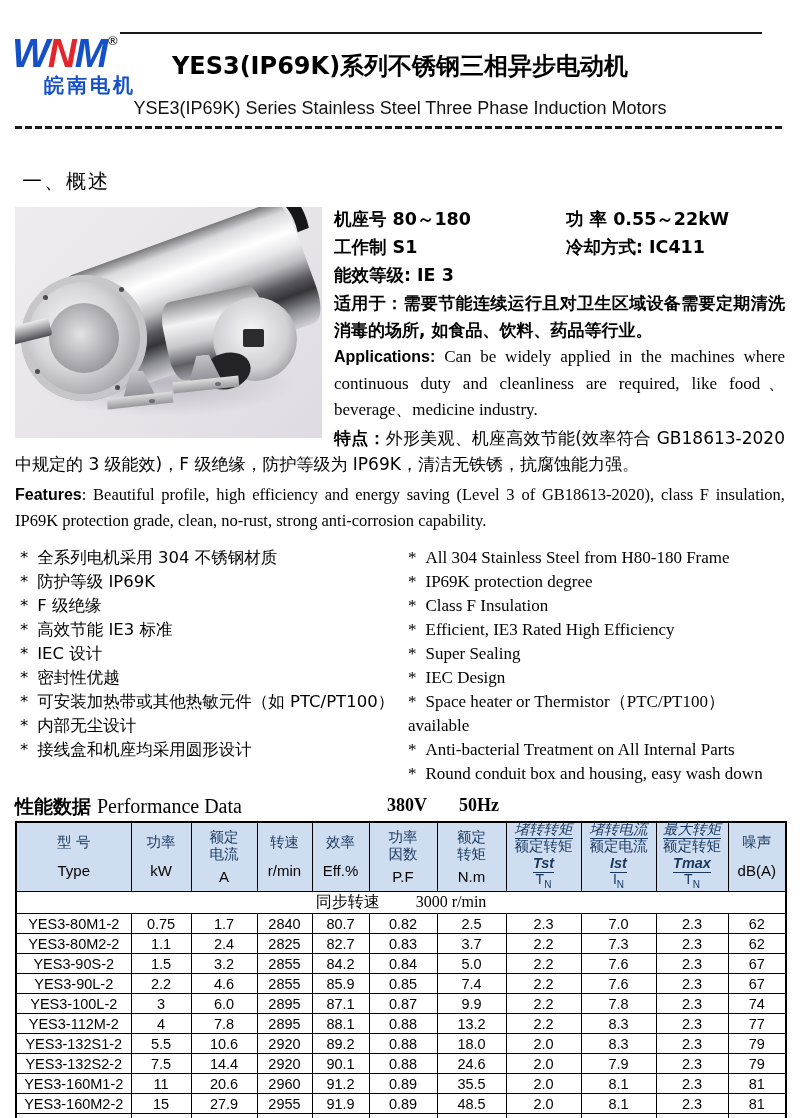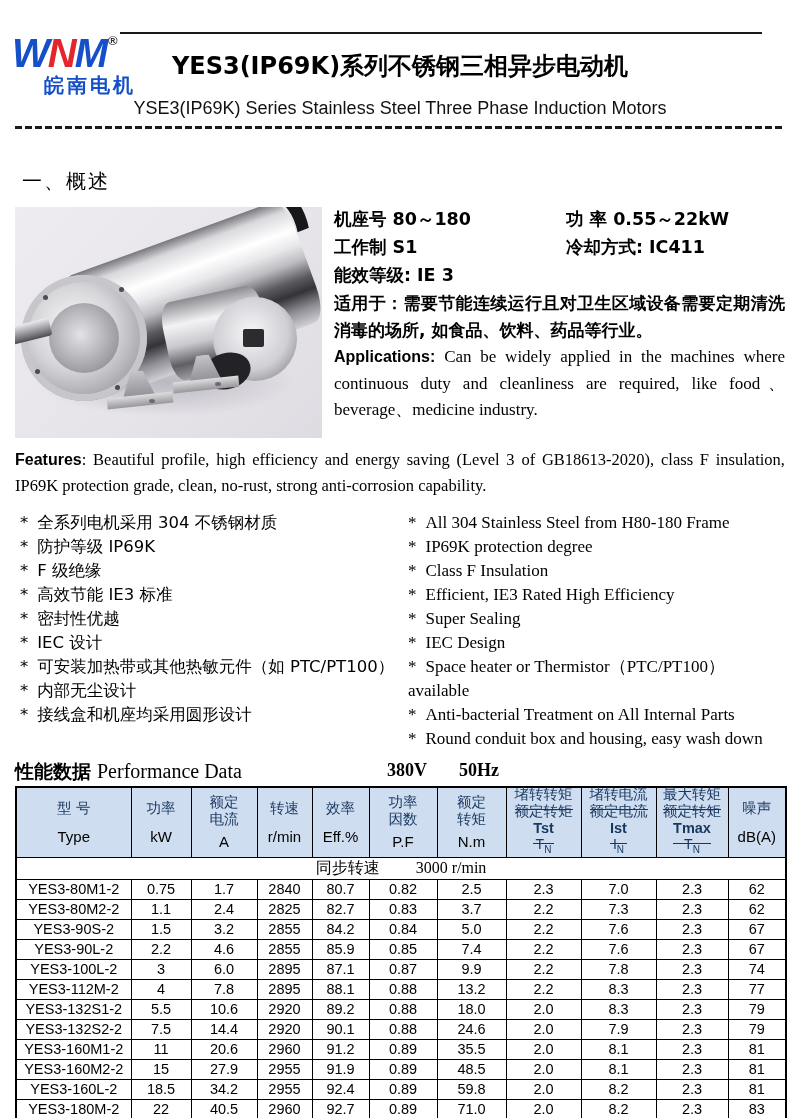--- a/index.html
+++ b/index.html
@@ -82,21 +82,21 @@
 
   table { width:770px; border-collapse:collapse; table-layout:fixed; border:2px solid #000; }
   th, td { border:1.5px solid #000; padding:0; }
   thead th { background:var(--table-header-bg); height:70px; font-weight:400; }
   .th-flex { display:flex; flex-direction:column; justify-content:space-evenly; align-items:center; height:66px; }
   .th-tight { display:flex; flex-direction:column; justify-content:center; align-items:center; height:66px; }
   .h-zh { color:var(--header-ink); font-size:14.5px; line-height:17px; white-space:pre-line; text-align:center; }
   .h-unit { color:#000; font-size:15px; font-family:"Liberation Sans", sans-serif; }
   .h-sym { color:var(--header-ink); font-size:14px; line-height:16px; font-family:"Liberation Sans", sans-serif; }
   .h-sym b { font-size:14.5px; }
-  .u { border-bottom:1.5px solid var(--header-ink); padding-bottom:7px; }
+  .u { border-bottom:1.5px solid var(--header-ink); padding-bottom:1px;font-style:italic; }
   sub { font-size:10px; }
   tbody td { height:20px; text-align:center; font-size:14.5px; font-family:"Liberation Sans", sans-serif; }
   tr.sync td { height:20px; font-size:16px; background:#fff; }
   tr.sync .val { font-family:"Liberation Serif", serif; margin-left:36px; }
 </style>
 </head>
 <body>
 
 <div class="page">
 
@@ -145,32 +145,33 @@
       <span class="sp-l">工作制 S1</span>
       <span class="sp-r">冷却方式: IC411</span>
     </div>
     <div class="spec-row">
       <span class="sp-l">能效等级: IE 3</span>
       <span class="sp-r"></span>
     </div>
 
     <p class="p-zh"><b>适用于：</b><span>需要节能连续运行且对卫生区域设备需要定期清洗消毒的场所, 如食品、饮料、药品等行业。</span></p>
     <p class="p-en"><b>Applications:</b> <span>Can be widely applied in the machines where continuous duty and cleanliness are required, like food、beverage、medicine industry.</span></p>
+    <p class="p-tz"><b>特点：</b><span>外形美观、机座高效节能(效率符合 GB18613-2020 中规定的 3 级能效)，F 级绝缘，防护等级为 IP69K，清洁无铁锈，抗腐蚀能力强。</span></p>
     <div class="clear"></div>
     <p class="p-feat"><b>Features</b><span>: Beautiful profile, high efficiency and energy saving (Level 3 of GB18613-2020), class F insulation, IP69K protection grade, clean, no-rust, strong anti-corrosion capability.</span></p>
   </div>
 
   <div class="bullets">
     <ul class="bl bl-zh" id="bullets-zh">
         <li><span class="star">*</span><span>全系列电机采用 304 不锈钢材质</span></li>
         <li><span class="star">*</span><span>防护等级 IP69K</span></li>
         <li><span class="star">*</span><span>F 级绝缘</span></li>
         <li><span class="star">*</span><span>高效节能 IE3 标准</span></li>
+        <li><span class="star">*</span><span>IEC 设计</span></li>
         <li><span class="star">*</span><span>密封性优越</span></li>
-        <li><span class="star">*</span><span>IEC 设计</span></li>
         <li><span class="star">*</span><span>可安装加热带或其他热敏元件（如 PTC/PT100）</span></li>
         <li><span class="star">*</span><span>内部无尘设计</span></li>
         <li><span class="star">*</span><span>接线盒和机座均采用圆形设计</span></li>
       </ul>
     <ul class="bl bl-en" id="bullets-en">
         <li><span class="star">*</span><span>All 304 Stainless Steel from H80-180 Frame</span></li>
         <li><span class="star">*</span><span>IP69K protection degree</span></li>
         <li><span class="star">*</span><span>Class F Insulation</span></li>
         <li><span class="star">*</span><span>Efficient, IE3 Rated High Efficiency</span></li>
         <li><span class="star">*</span><span>Super Sealing</span></li>

